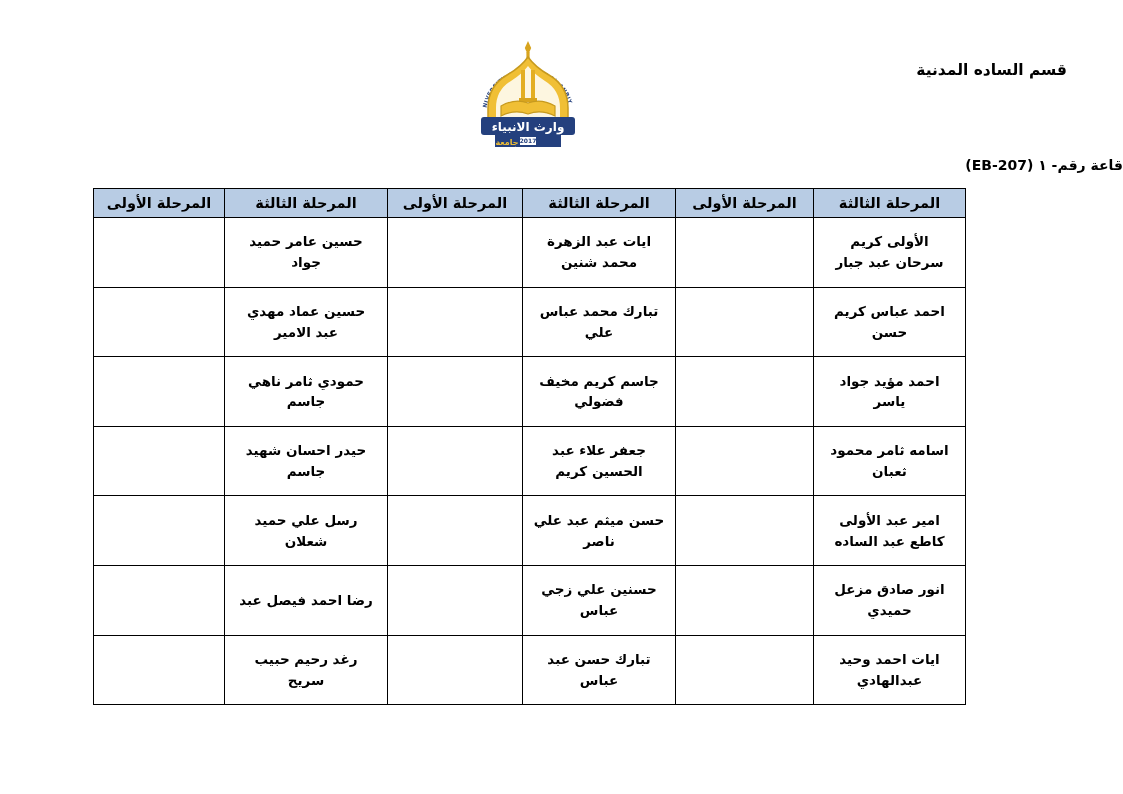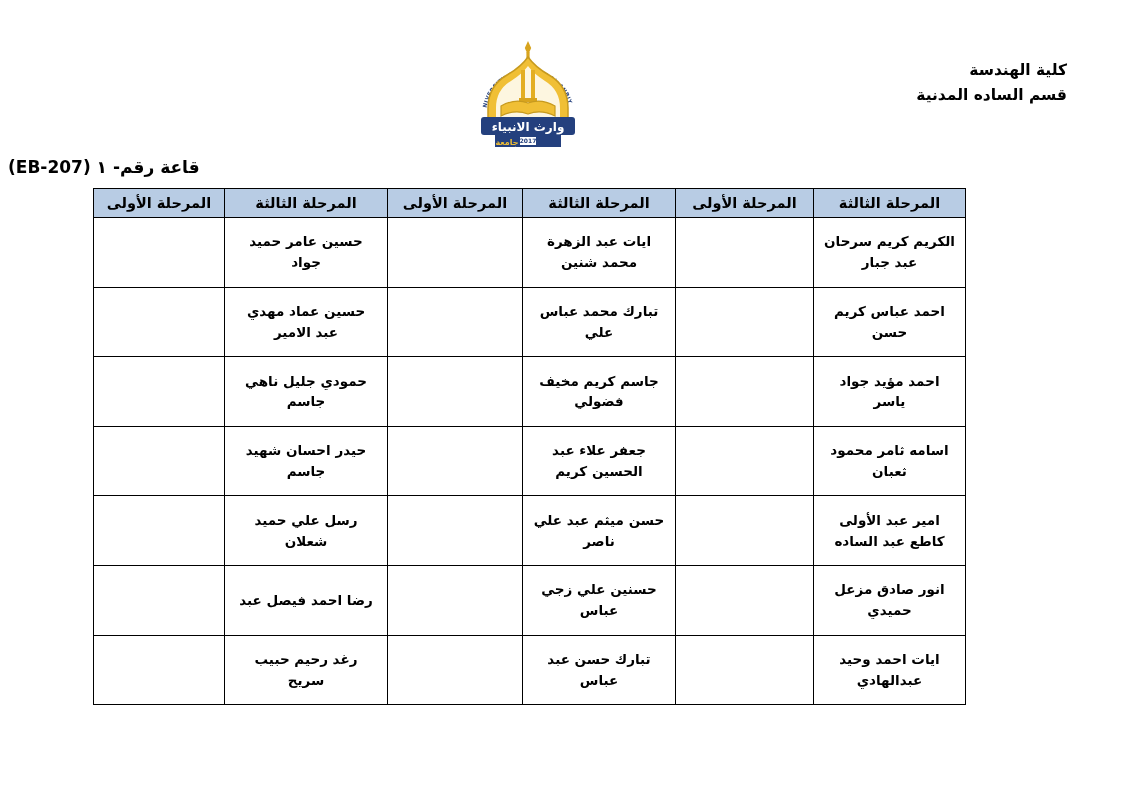--- a/index.html
+++ b/index.html
@@ -24,25 +24,25 @@
   }
   
   .logo-wrap{
     position:absolute;
     top:40px;left:463px;
     width:130px;height:118px;
   }
   
   .room-title{
     position:absolute;
-    top:157px;left:8px;right:0;
-    text-align:left;
+    top:157px;left:1px;right:0;
+    text-align:right;
     direction:rtl;
     font-weight:bold;
-    font-size:17px;
+    font-size:14px;
   }
   
   .table-wrap{
     position:absolute;
     top:188px;left:93px;
     width:872px;
   }
   table.roster{
     border-collapse:collapse;
     table-layout:fixed;
@@ -69,21 +69,20 @@
     line-height:1.55;
     padding:2px 10px;
   }
 </style>
 </head>
 <body>
 
 <div class="page">
 
   <div class="org-block">
-    <div>كلية الهندسة</div>
     <div>قسم الساده المدنية</div>
   </div>
 
   <div class="logo-wrap">
     <svg width="130" height="118" viewBox="0 0 130 118">
 
       <path d="M65,1 l3.2,7 -3.2,7 -3.2,-7 z" fill="#d8a41e"></path>
       <rect x="63.4" y="12" width="3.2" height="26" fill="#d8a41e"></rect>
 
       <defs>
@@ -130,41 +129,41 @@
             <th>المرحلة الثالثة</th>
             <th>المرحلة الأولى</th>
             <th>المرحلة الثالثة</th>
             <th>المرحلة الأولى</th>
             <th>المرحلة الثالثة</th>
             <th>المرحلة الأولى</th>
           </tr>
         </thead>
         <tbody>
           <tr>
-            <td>الكريم كريم سرحان عبد جبار</td>
+            <td>الأولى كريم سرحان عبد جبار</td>
             <td></td>
             <td>ايات عبد الزهرة محمد شنين</td>
             <td></td>
             <td>حسين عامر حميد جواد</td>
             <td></td>
           </tr>
           <tr>
             <td>احمد عباس كريم حسن</td>
             <td></td>
             <td>تبارك محمد عباس علي</td>
             <td></td>
             <td>حسين عماد مهدي عبد الامير</td>
             <td></td>
           </tr>
           <tr>
             <td>احمد مؤيد جواد ياسر</td>
             <td></td>
             <td>جاسم كريم مخيف فضولي</td>
             <td></td>
-            <td>حمودي جليل ناهي جاسم</td>
+            <td>حمودي ثامر ناهي جاسم</td>
             <td></td>
           </tr>
           <tr>
             <td>اسامه ثامر محمود ثعبان</td>
             <td></td>
             <td>جعفر علاء عبد الحسين كريم</td>
             <td></td>
             <td>حيدر احسان شهيد جاسم</td>
             <td></td>
           </tr>

